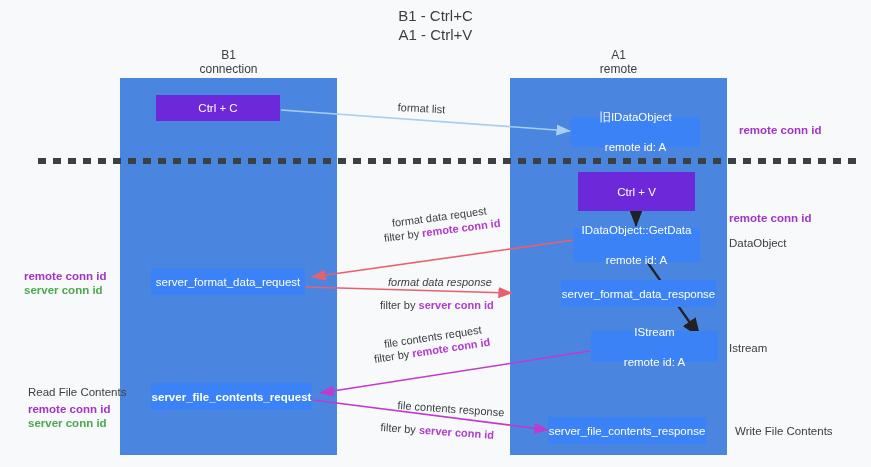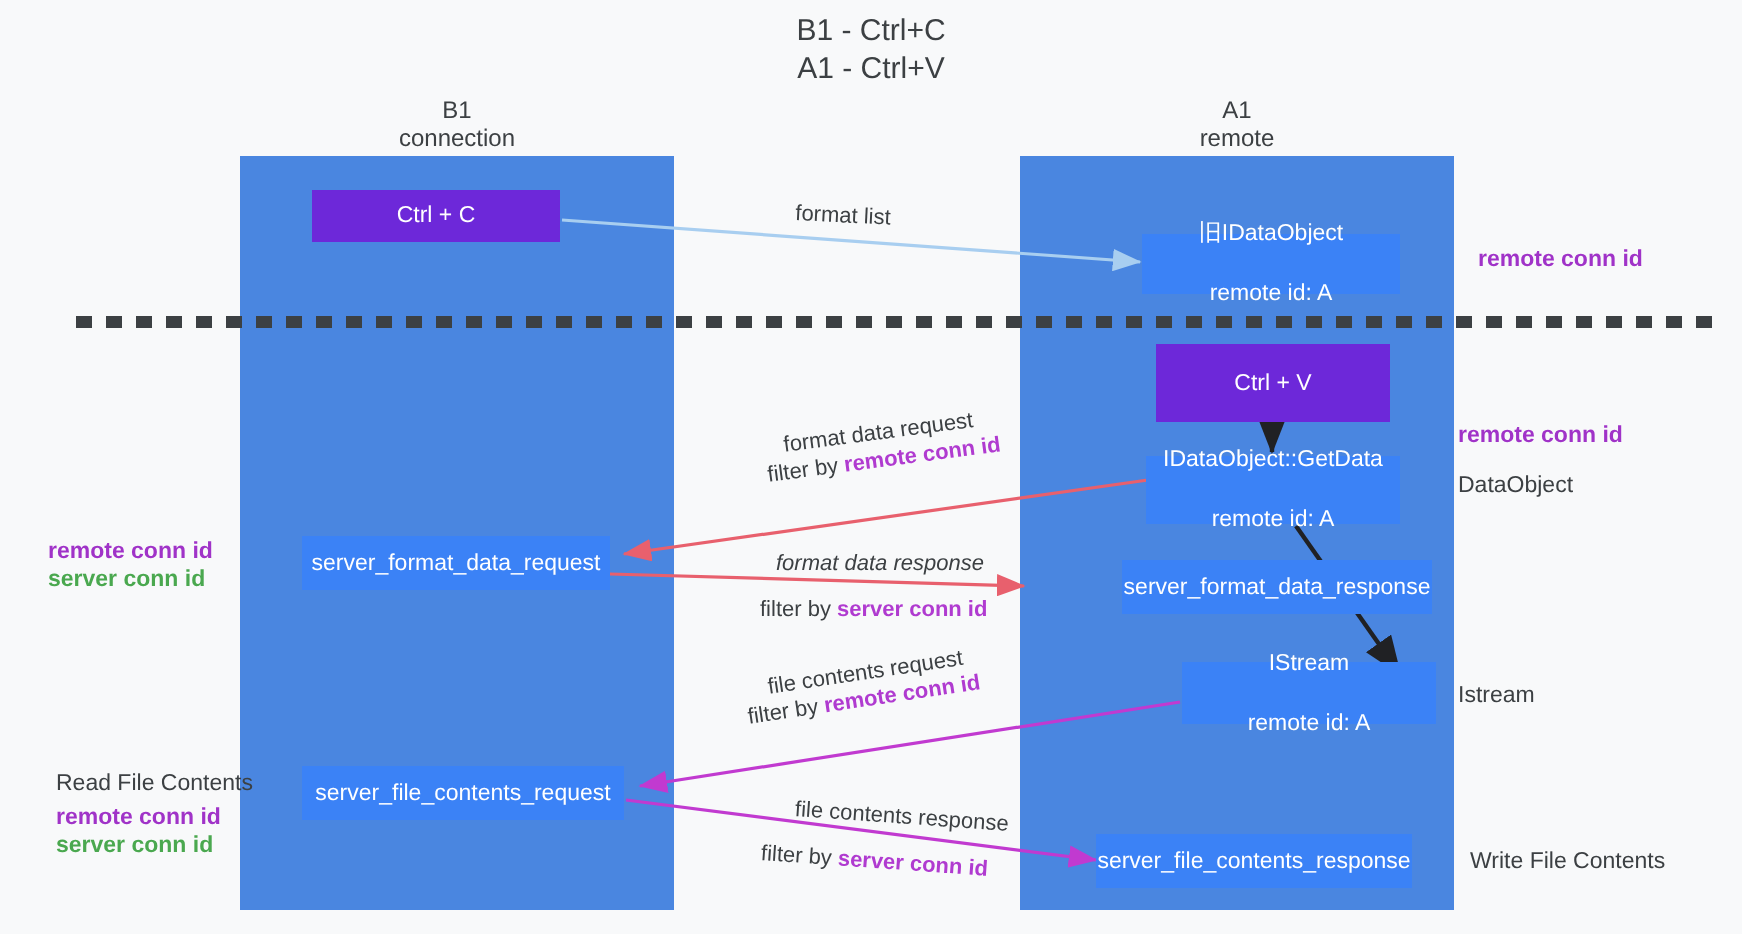--- a/index.html
+++ b/index.html
@@ -109,21 +109,21 @@
   </svg>
 
   <div class="box green" style="left:156px;top:95px;width:124px;height:26px;">
     <span>Ctrl + C</span>
   </div>
 
   <div class="box orange" style="left:151px;top:268px;width:154px;height:27px;">
     <span>server_format_data_request</span>
   </div>
 
-  <div class="box orange" style="left:151px;top:383px;width:161px;height:27px;">
+  <div class="box orange" style="left:151px;top:383px;width:161px;height:27px;font-weight:bold;">
     <span>server_file_contents_request</span>
   </div>
 
   <div class="box orange" style="left:571px;top:117px;width:129px;height:30px;">
     <span>旧IDataObject</span>
     <span class="l2">remote id: A</span>
   </div>
 
   <div class="box green" style="left:578px;top:172px;width:117px;height:39px;">
     <span>Ctrl + V</span>

